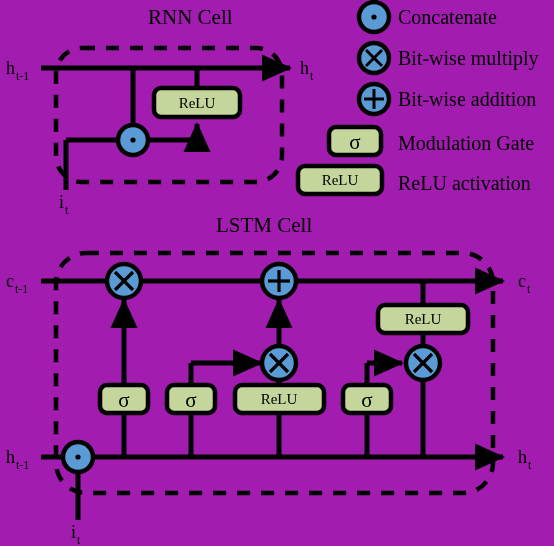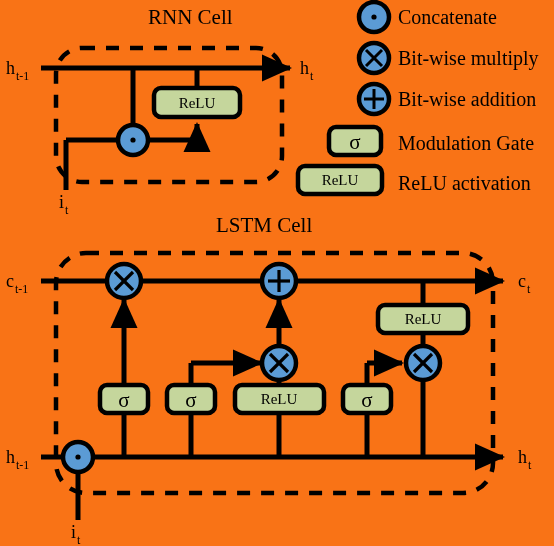--- a/index.html
+++ b/index.html
@@ -10,21 +10,21 @@
   body {
     width: 554px;
     height: 546px;
     font-family: "Liberation Serif", serif;
     overflow: hidden;
   }
   #root {
     position: relative;
     width: 554px;
     height: 546px;
-    background: #f97316;
+    background: #a21caf;
   }
   svg.diagram {
     position: absolute;
     top: 0;
     left: 0;
     width: 554px;
     height: 546px;
   }
   .title-text {
     font-family: "Liberation Serif", serif;

